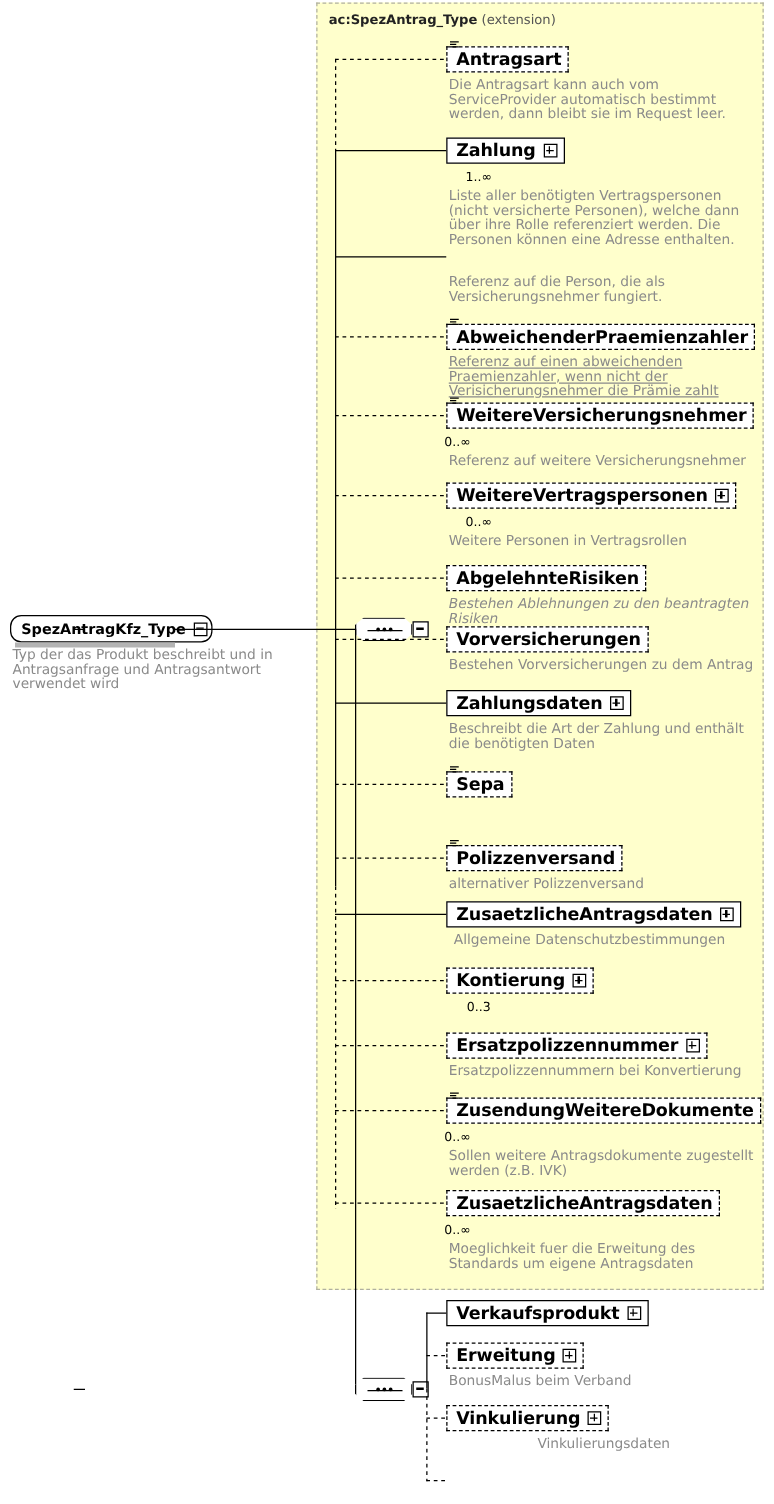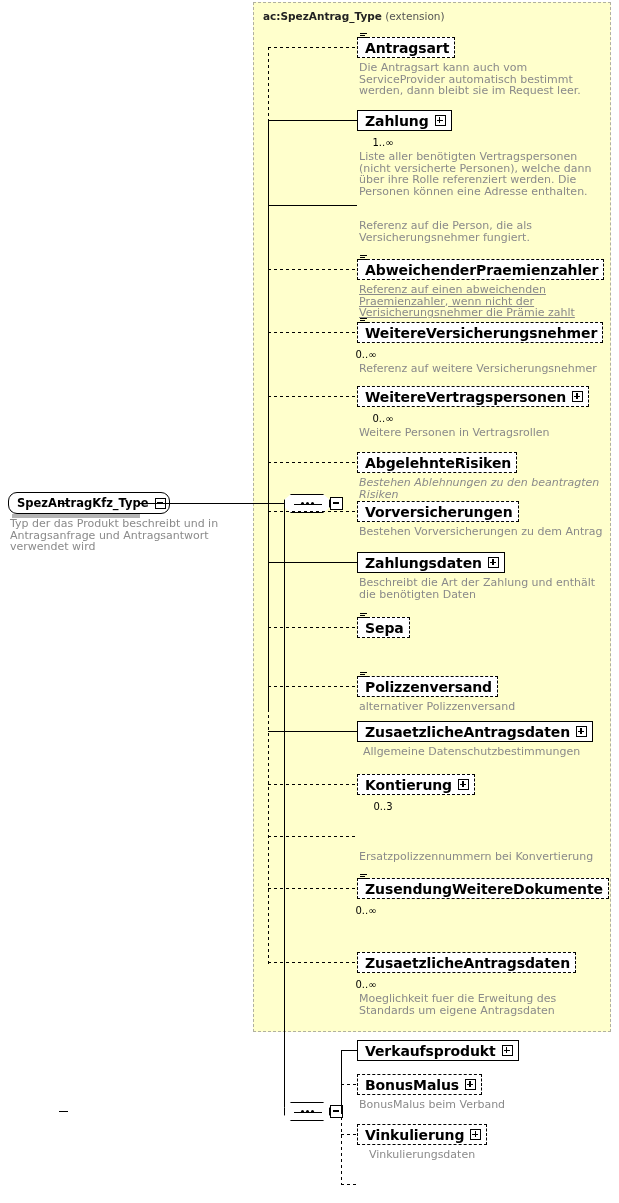--- a/index.html
+++ b/index.html
@@ -348,68 +348,75 @@
     <div class="node" style="left: 357px; top: 774px;">
       <div class="nodebox optional">
         <span class="label">Kontierung</span>
         <span class="plus"></span>
       </div>
     </div>
     <div class="shadow" style="left: 361px; top: 795px; width: 31px; height: 4px;"></div>
     <div class="dln h" style="left: 268px; top: 784px; width: 89px;"></div>
     <div class="card-chevron" style="left: 366px; top: 795px;"></div>
     <div class="card" style="left: 353px; top: 801px; width: 60px; text-align: center;">0..3</div>
+    <div class="node" style="left: 357px; top: 826px;">
+      <div class="nodebox optional">
+        <span class="label">Ersatzpolizzennummer</span>
+        <span class="plus"></span>
+      </div>
+    </div>
     <div class="shadow" style="left: 361px; top: 847px; width: 31px; height: 4px;"></div>
     <div class="dln h" style="left: 268px; top: 836px; width: 89px;"></div>
     <div class="desc" style="left: 359px; top: 851px; width: 248px;">Ersatzpolizzennummern bei Konvertierung</div>
     <div class="node" style="left: 357px; top: 878px;">
       <div class="nodebox optional">
         <span class="attr-mark">
           <i></i>
           <i></i>
           <i></i>
         </span>
         <span class="label">ZusendungWeitereDokumente</span>
       </div>
     </div>
     <div class="shadow" style="left: 361px; top: 899px; width: 14px; height: 4px;"></div>
     <div class="dln h" style="left: 268px; top: 888px; width: 89px;"></div>
     <div class="card-chevron" style="left: 349px; top: 899px;"></div>
     <div class="card" style="left: 336px; top: 905px; width: 60px; text-align: center;">0..∞</div>
+    <div class="desc" style="left: 359px; top: 919px; width: 248px;">Sollen weitere Antragsdokumente zugestellt werden (z.B. IVK)</div>
     <div class="node" style="left: 357px; top: 952px;">
       <div class="nodebox optional">
         <span class="label">ZusaetzlicheAntragsdaten</span>
       </div>
     </div>
     <div class="shadow" style="left: 361px; top: 973px; width: 14px; height: 4px;"></div>
     <div class="dln h" style="left: 268px; top: 962px; width: 89px;"></div>
     <div class="card-chevron" style="left: 349px; top: 973px;"></div>
     <div class="card" style="left: 336px; top: 979px; width: 60px; text-align: center;">0..∞</div>
     <div class="desc" style="left: 359px; top: 993px; width: 248px;">Moeglichkeit fuer die Erweitung des Standards um eigene Antragsdaten</div>
     <div class="node" style="left: 357px; top: 1040px;">
       <div class="nodebox">
         <span class="label">Verkaufsprodukt</span>
         <span class="plus"></span>
       </div>
     </div>
     <div class="shadow" style="left: 361px; top: 1061px; width: 31px; height: 4px;"></div>
     <div class="ln h" style="left: 341px; top: 1050px; width: 16px;"></div>
     <div class="node" style="left: 357px; top: 1074px;">
       <div class="nodebox optional">
-        <span class="label">BonusMalus</span>
+        <span class="label">Erweitung</span>
         <span class="plus"></span>
       </div>
     </div>
     <div class="shadow" style="left: 361px; top: 1095px; width: 31px; height: 4px;"></div>
     <div class="dln h" style="left: 341px; top: 1084px; width: 16px;"></div>
     <div class="desc" style="left: 359px; top: 1099px; width: 248px;">BonusMalus beim Verband</div>
     <div class="node" style="left: 357px; top: 1124px;">
       <div class="nodebox optional">
         <span class="label">Vinkulierung</span>
         <span class="plus"></span>
       </div>
     </div>
     <div class="shadow" style="left: 361px; top: 1145px; width: 31px; height: 4px;"></div>
     <div class="dln h" style="left: 341px; top: 1134px; width: 16px;"></div>
-    <div class="desc" style="left: 369px; top: 1149px; width: 248px;">Vinkulierungsdaten</div>
+    <div class="desc" style="left: 359px; top: 1149px; width: 248px; text-align: center;">Vinkulierungsdaten</div>
     <div class="shadow" style="left: 361px; top: 1195px; width: 31px; height: 4px;"></div>
     <div class="dln h" style="left: 341px; top: 1184px; width: 16px;"></div>
   </div>
 
 </body></html>

